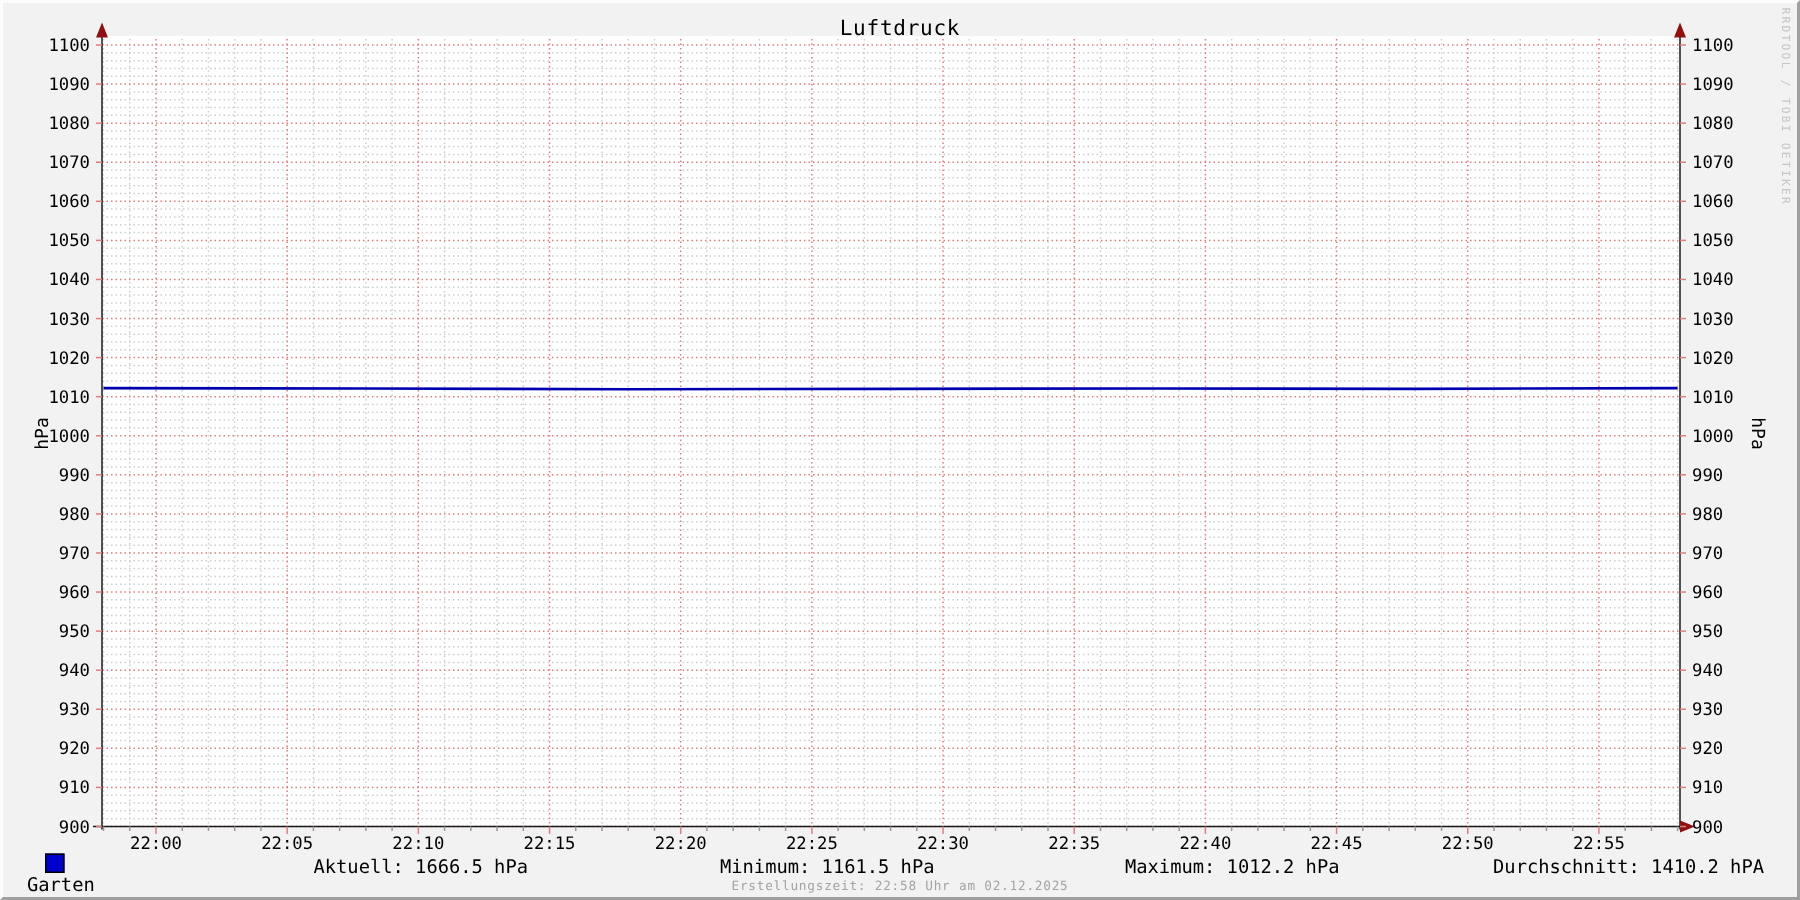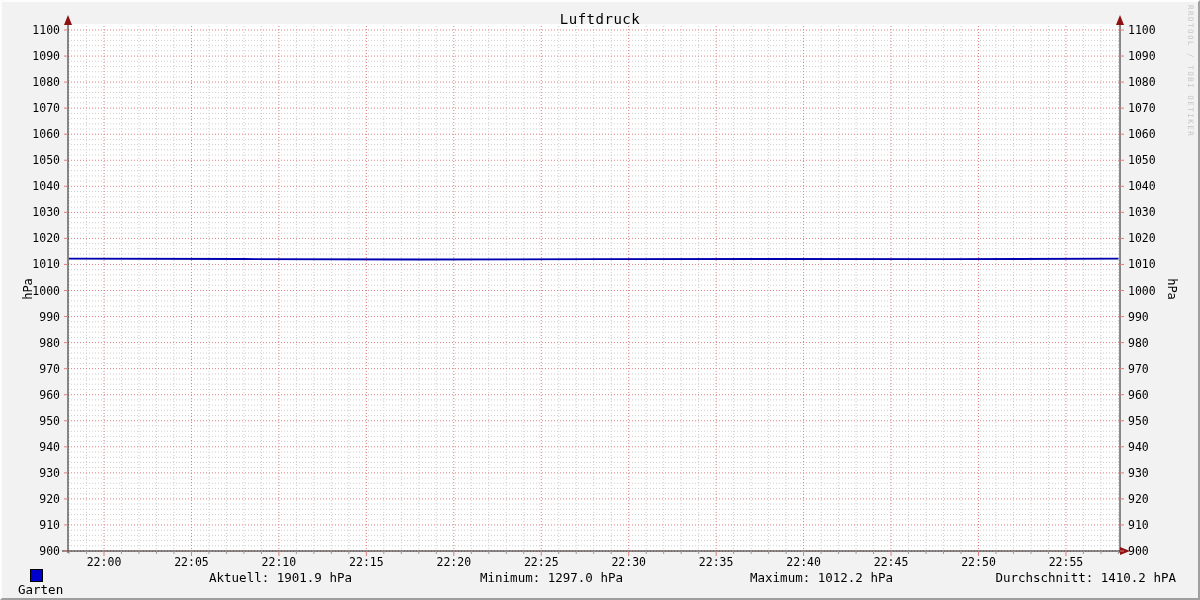--- a/index.html
+++ b/index.html
@@ -385,18 +385,19 @@
 
   <div class="ylab left">hPa</div>
   <div class="ylab right">hPa</div>
 
   <div class="watermark">RRDTOOL / TOBI OETIKER</div>
 
   <div class="legend-series">
     <span class="swatch" style="background: rgb(0, 0, 204);"></span>
     <span>Garten</span>
   </div>
-  <div class="stat aktuell">Aktuell: 1901.9 hPa</div>
-  <div class="stat minimum">Minimum: 1297.0 hPa</div>
+  <div class="stat aktuell">Aktuell: 1666.5 hPa</div>
+  <div class="stat minimum">Minimum: 1161.5 hPa</div>
   <div class="stat maximum">Maximum: 1012.2 hPa</div>
   <div class="stat durchschnitt">Durchschnitt: 1410.2 hPA</div>
 
+  <div class="creation">Erstellungszeit: 22:58 Uhr am 02.12.2025</div>
 </div>
 
 </body></html>

